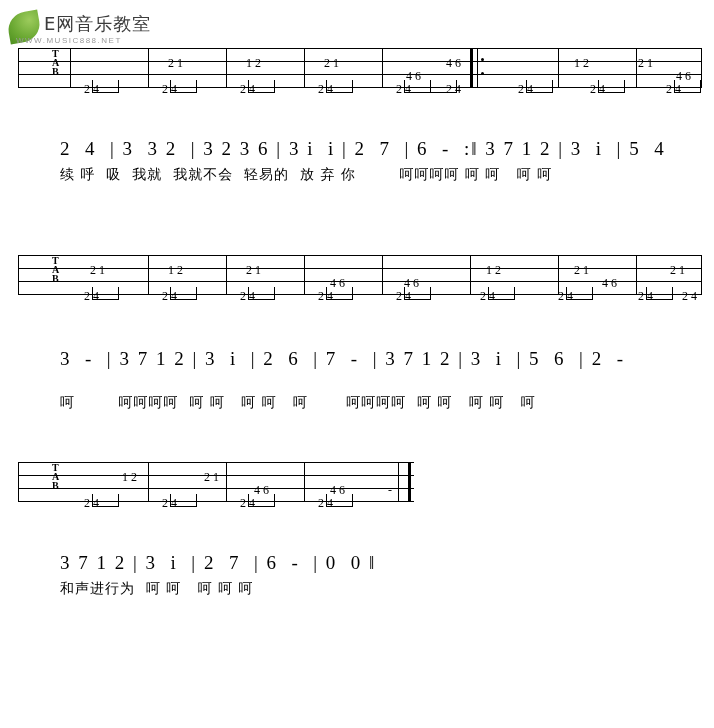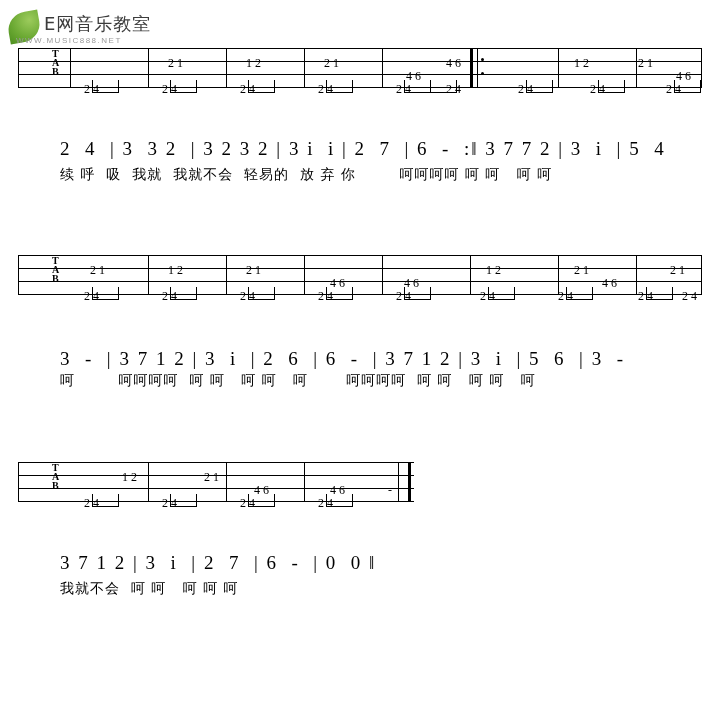--- a/index.html
+++ b/index.html
@@ -144,21 +144,21 @@
   <div class="underline-seq" style="left:152px;top:44px;width:27px;"></div>
   <div class="underline-seq" style="left:230px;top:44px;width:27px;"></div>
   <div class="underline-seq" style="left:308px;top:44px;width:27px;"></div>
   <div class="underline-seq" style="left:386px;top:44px;width:53px;"></div>
   <div class="underline-seq" style="left:508px;top:44px;width:27px;"></div>
   <div class="underline-seq" style="left:580px;top:44px;width:27px;"></div>
   <div class="underline-seq" style="left:656px;top:44px;width:27px;"></div>
 </div>
 
 <div class="lyricrow" style="left:60px;top:138px;width:640px;">
-  <div class="melody" style="left:0;top:0;letter-spacing:2px;">2  4  | 3  3 2  | 3 2 3 2 | 3 i  i | 2  7  | 6  -  :‖ 3 7 7 2 | 3  i  | 5  4</div>
+  <div class="melody" style="left:0;top:0;letter-spacing:2px;">2  4  | 3  3 2  | 3 2 3 6 | 3 i  i | 2  7  | 6  -  :‖ 3 7 1 2 | 3  i  | 5  4</div>
   <div class="lyrics" style="left:0;top:28px;letter-spacing:1px;">续 呼  吸  我就  我就不会  轻易的  放 弃 你        呵呵呵呵 呵 呵   呵 呵</div>
 </div>
 
 <div class="system" style="left:18px;top:255px;width:684px;height:52px;">
   <div class="staff-line" style="top:0px;width:684px;"></div>
   <div class="staff-line" style="top:13px;width:684px;"></div>
   <div class="staff-line" style="top:26px;width:684px;"></div>
   <div class="staff-line" style="top:39px;width:684px;"></div>
   <div class="staff-end" style="left:0;top:0;height:40px;"></div>
   <div class="staff-end" style="left:683px;top:0;height:40px;"></div>
@@ -216,22 +216,22 @@
   <div class="underline-seq" style="left:152px;top:44px;width:27px;"></div>
   <div class="underline-seq" style="left:230px;top:44px;width:27px;"></div>
   <div class="underline-seq" style="left:308px;top:44px;width:27px;"></div>
   <div class="underline-seq" style="left:386px;top:44px;width:27px;"></div>
   <div class="underline-seq" style="left:470px;top:44px;width:27px;"></div>
   <div class="underline-seq" style="left:548px;top:44px;width:27px;"></div>
   <div class="underline-seq" style="left:628px;top:44px;width:27px;"></div>
 </div>
 
 <div class="lyricrow" style="left:60px;top:348px;width:640px;">
-  <div class="melody" style="left:0;top:0;letter-spacing:2px;">3  -  | 3 7 1 2 | 3  i  | 2  6  | 6  -  | 3 7 1 2 | 3  i  | 5  6  | 3  -</div>
-  <div class="lyrics" style="left:0;top:24px;letter-spacing:1px;">呵        呵呵呵呵  呵 呵   呵 呵   呵       呵呵呵呵  呵 呵   呵 呵   呵</div>
+  <div class="melody" style="left:0;top:0;letter-spacing:2px;">3  -  | 3 7 1 2 | 3  i  | 2  6  | 7  -  | 3 7 1 2 | 3  i  | 5  6  | 2  -</div>
+  <div class="lyrics" style="left:0;top:46px;letter-spacing:1px;">呵        呵呵呵呵  呵 呵   呵 呵   呵       呵呵呵呵  呵 呵   呵 呵   呵</div>
 </div>
 
 <div class="system" style="left:18px;top:462px;width:396px;height:52px;">
   <div class="staff-line" style="top:0px;width:396px;"></div>
   <div class="staff-line" style="top:13px;width:396px;"></div>
   <div class="staff-line" style="top:26px;width:396px;"></div>
   <div class="staff-line" style="top:39px;width:396px;"></div>
   <div class="staff-end" style="left:0;top:0;height:40px;"></div>
   <div class="bar" style="left:380px;top:0;height:40px;"></div>
   <div class="thickbar" style="left:390px;top:0;height:40px;"></div>
@@ -265,17 +265,17 @@
   <div class="bar" style="left:308px;top:32px;height:12px;"></div>
   <div class="bar" style="left:334px;top:32px;height:12px;"></div>
   <div class="underline-seq" style="left:74px;top:44px;width:27px;"></div>
   <div class="underline-seq" style="left:152px;top:44px;width:27px;"></div>
   <div class="underline-seq" style="left:230px;top:44px;width:27px;"></div>
   <div class="underline-seq" style="left:308px;top:44px;width:27px;"></div>
 </div>
 
 <div class="lyricrow" style="left:60px;top:552px;width:400px;">
   <div class="melody" style="left:0;top:0;letter-spacing:2px;">3 7 1 2 | 3  i  | 2  7  | 6  -  | 0  0 ‖</div>
-  <div class="lyrics" style="left:0;top:28px;letter-spacing:1px;">我就不会  呵 呵   呵 呵 呵</div>
+  <div class="lyrics" style="left:0;top:28px;letter-spacing:1px;">和声进行为  呵 呵   呵 呵 呵</div>
 </div>
 
 <div class="footnote">
 </div>
 
 </body></html>

